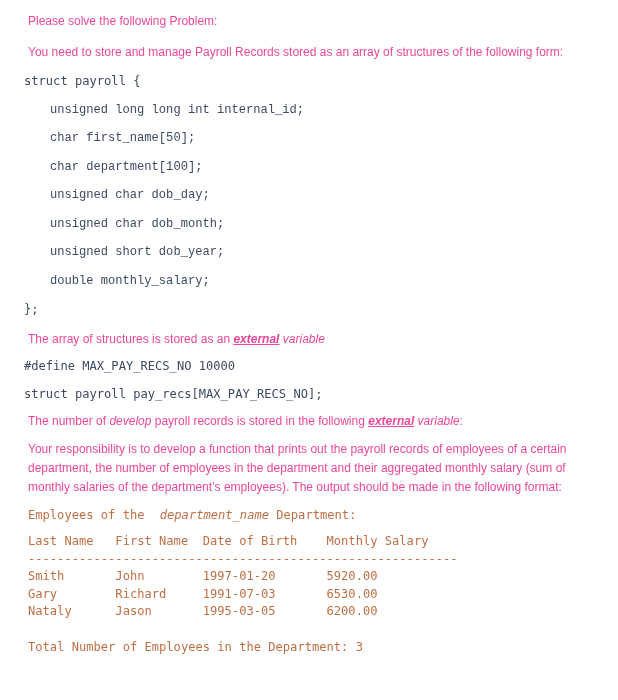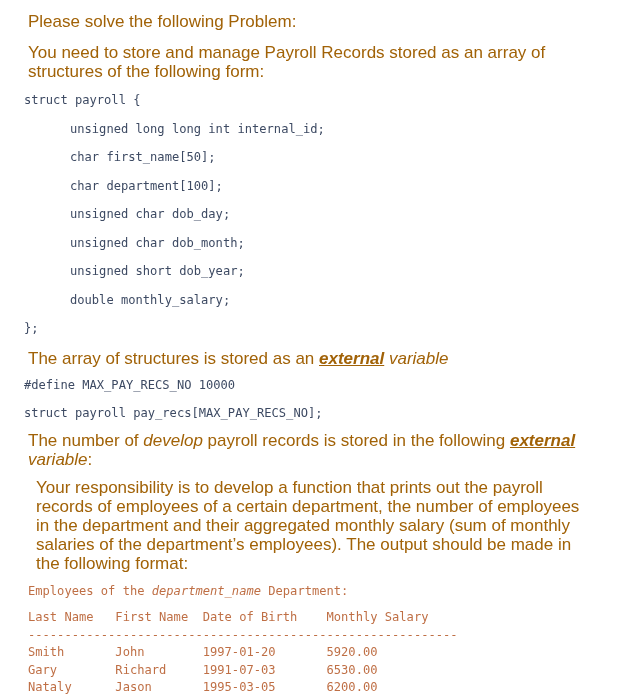--- a/index.html
+++ b/index.html
@@ -17,51 +17,52 @@
   }
   #doc {
     position: relative;
     width: 618px;
     height: 700px;
     padding: 0;
     box-sizing: border-box;
   }
   .prose {
     font-family: "Liberation Sans", sans-serif;
-    font-size: 17px;
+    font-size: 12px;
     line-height: 19px;
-    color: #a16207;
+    color: #ec4899;
     margin: 0 0 0 0;
     padding: 0 36px 0 28px;
     text-align: left;
   }
-  .prose.tight { padding-right: 22px; margin-left: 8px; }
+  .prose.tight { padding-right: 22px; }
   .gap-sm { height: 12px; }
 
   .code {
     font-family: "DejaVu Sans Mono", "Liberation Mono", monospace;
     font-size: 12.1px;
     line-height: 28.5px;
     color: #3d4a63;
     padding-left: 24px;
     white-space: pre;
     letter-spacing: 0px;
   }
-  .code.indent { padding-left: 70px; }
+  .code.indent { padding-left: 50px; font-family: Liberation Mono, monospace; }
 
   .term {
     font-family: "DejaVu Sans Mono", "Liberation Mono", monospace;
     font-size: 12.1px;
     line-height: 17.6px;
     color: #bf6f45;
     padding-left: 28px;
     white-space: pre;
   }
   .term .em {
     font-style: italic;
+    margin-left: 8px;
   }
   .term-blank { height: 17.6px; }
   .term-gap { height: 9px; }
 
   em.bui {
     font-style: italic;
     font-weight: bold;
     text-decoration: underline;
     text-align: center;
   }

